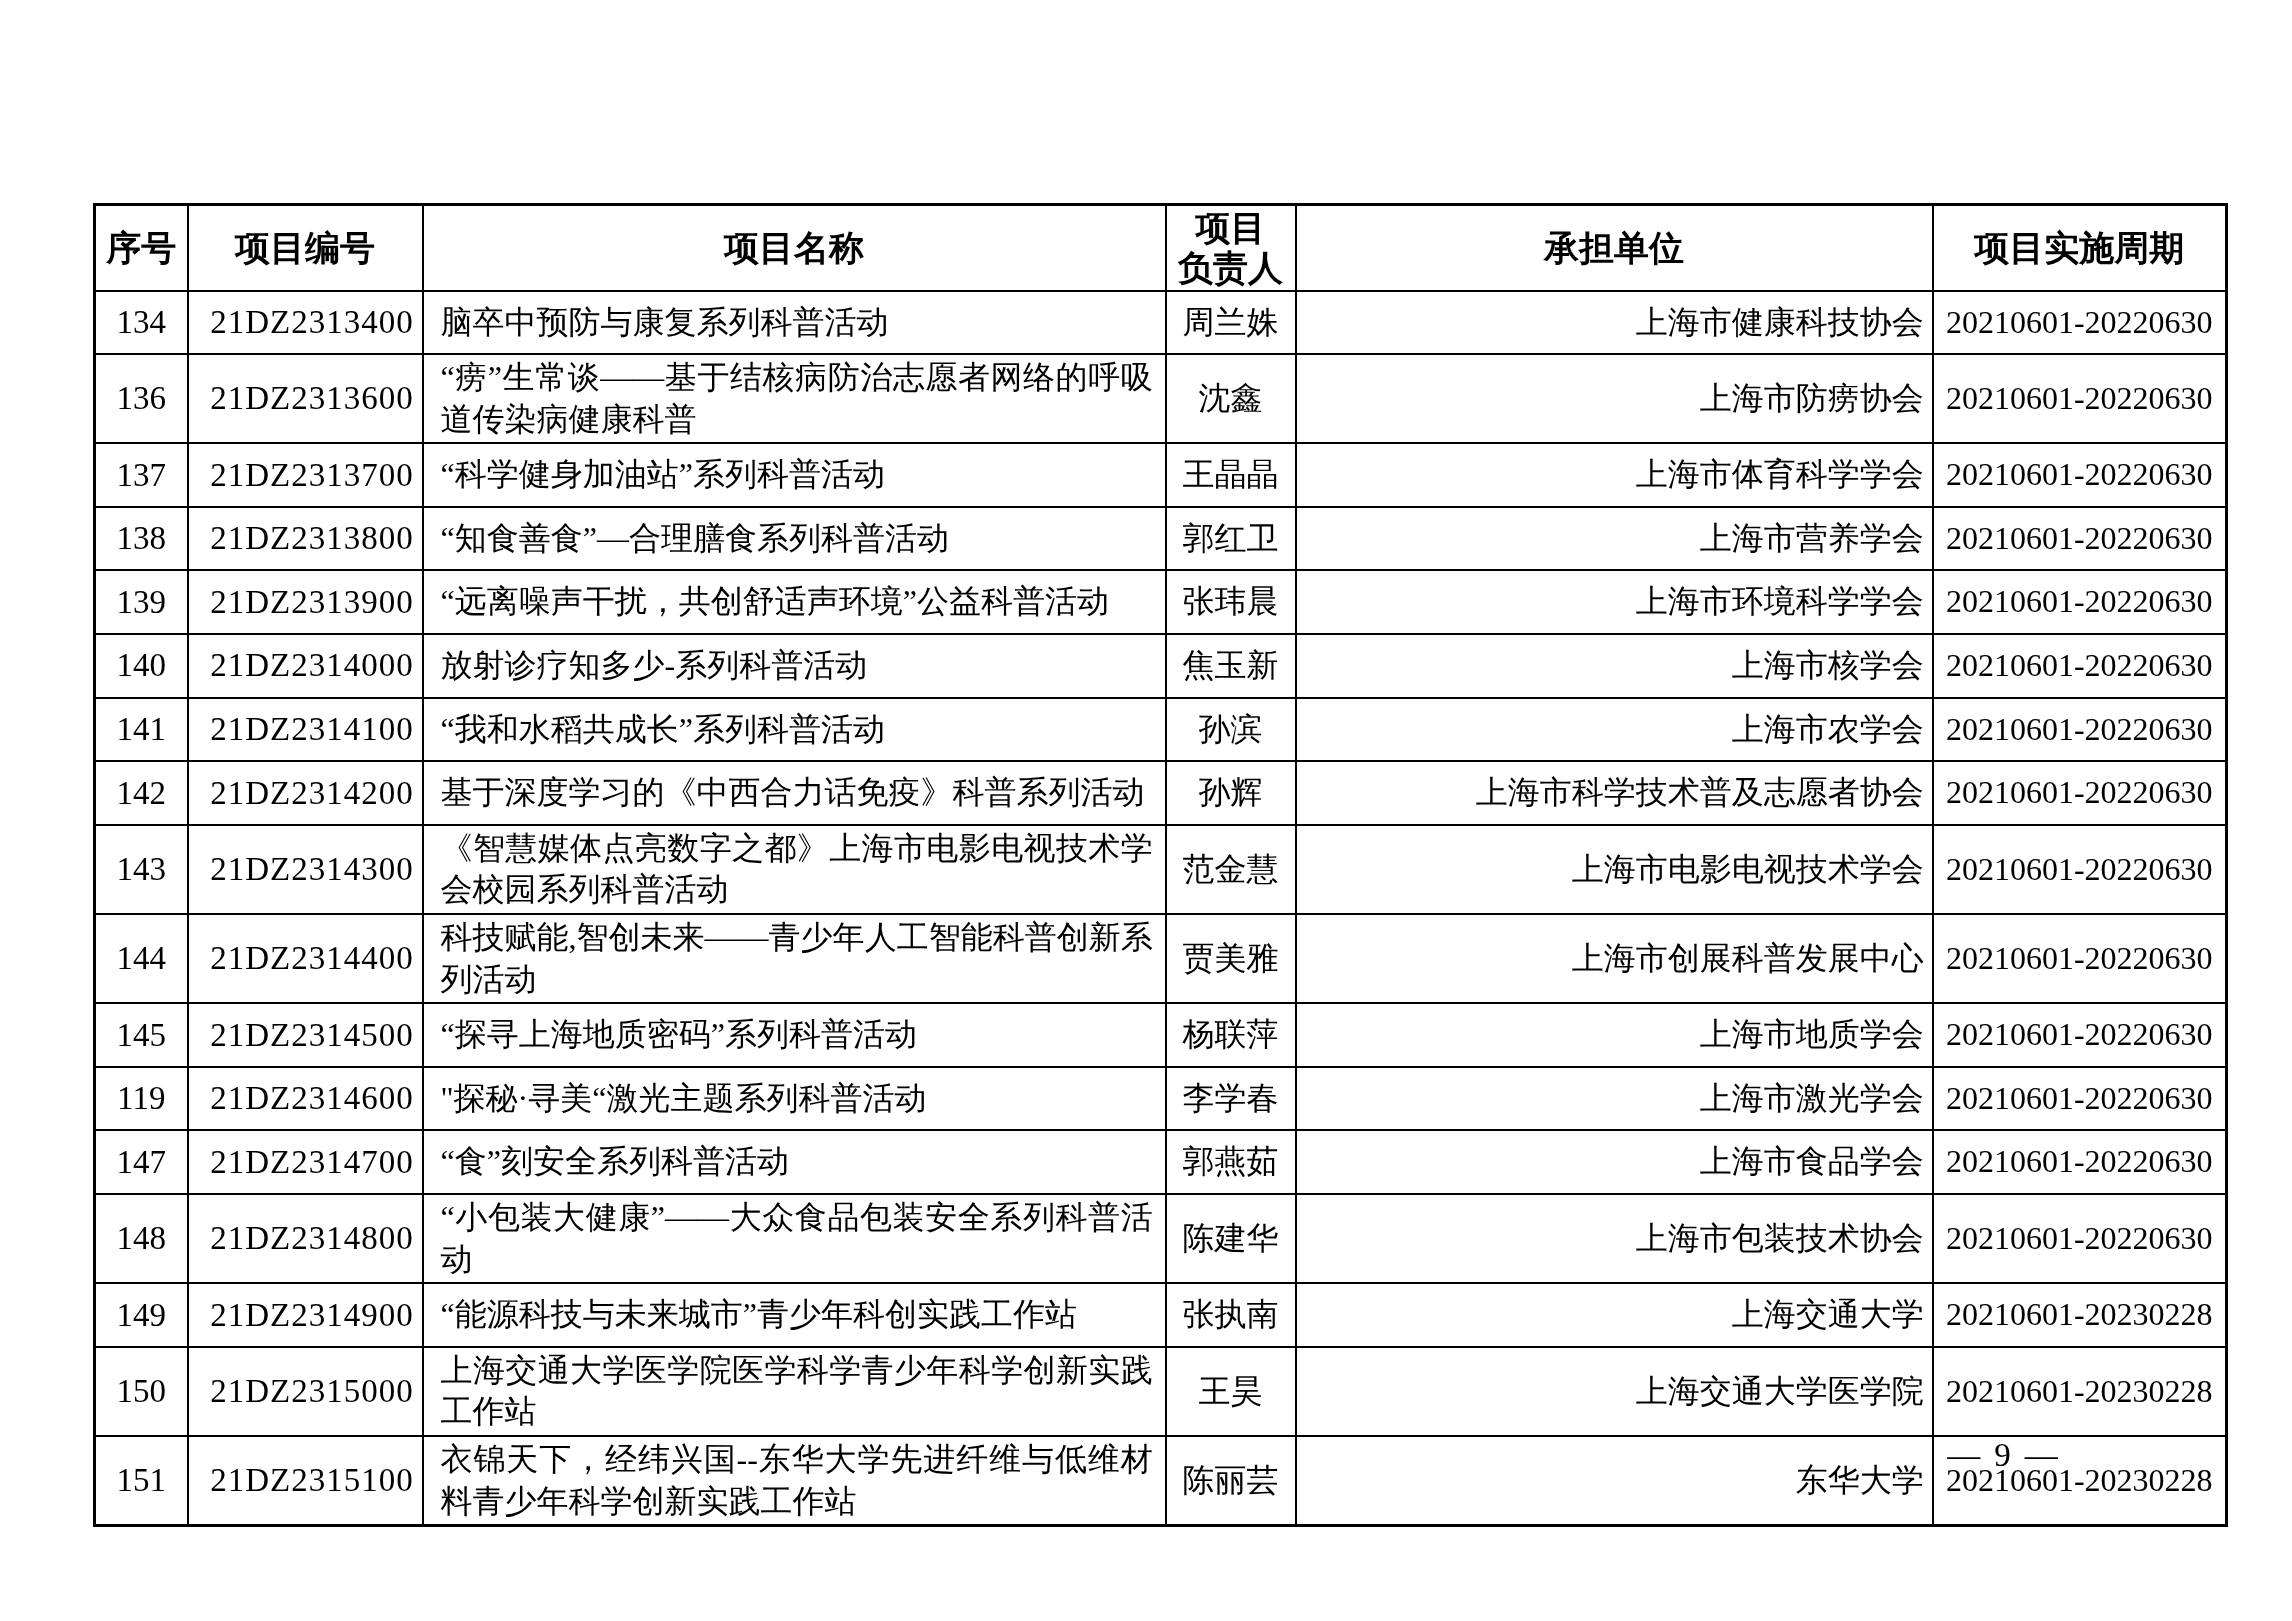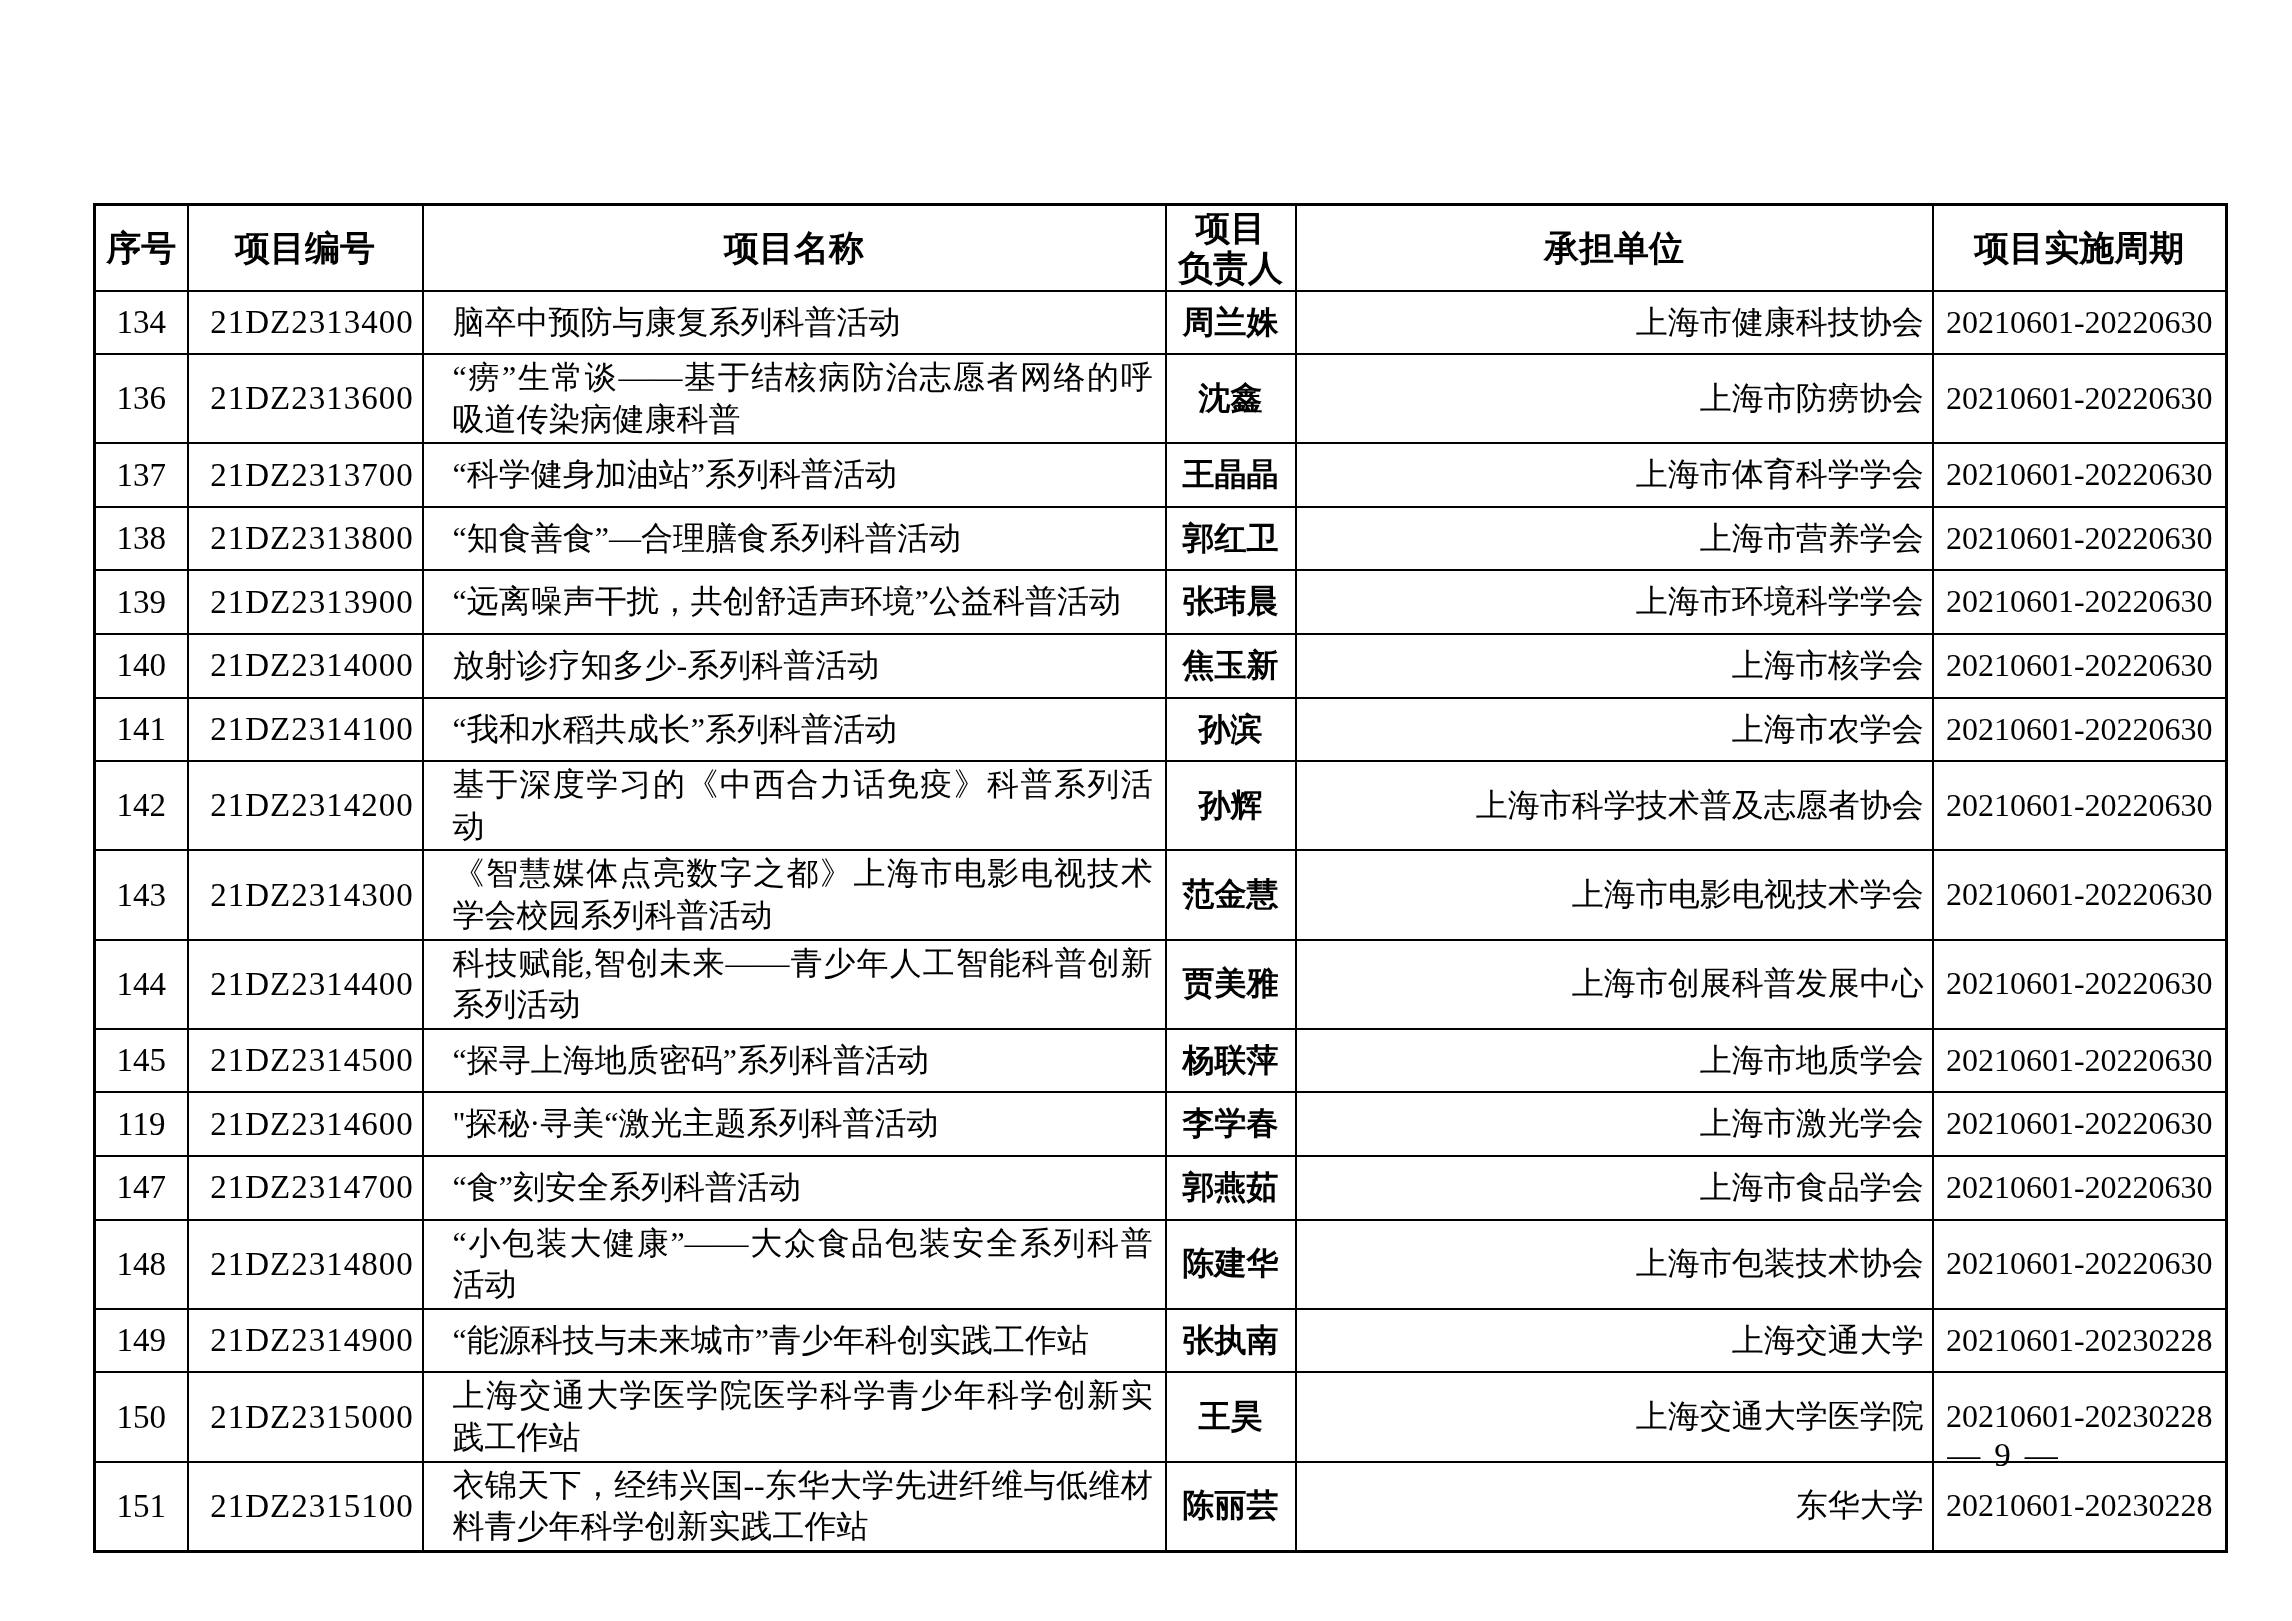--- a/index.html
+++ b/index.html
@@ -44,22 +44,22 @@
   th .hline { display: block; }
   tbody tr { height: 62px; }
   td {
     font-size: 32px;
     line-height: 1.3;
     padding: 2px 7.8px;
     word-break: break-all;
   }
   td.c-index  { text-align: center; font-size: 33px; }
   td.c-code   { text-align: right; font-size: 33px; letter-spacing: 1px; }
-  td.c-name   { text-align: left; padding-left: 29px; padding-right: 11.8px; text-align: justify; }
-  td.c-leader { text-align: center; padding: 10px 2px; font-weight: bold; }
+  td.c-name   { text-align: left; padding-left: 17px; padding-right: 11.8px; text-align: justify; }
+  td.c-leader { text-align: center; padding: 10px 2px; }
   td.c-unit   { text-align: right; padding-left: 20px; }
   td.c-period { text-align: center; font-size: 32px; padding: 2px 2px; }
   .footer {
     position: absolute;
     left: 1862px;
     top: 1437px;
     width: 284px;
     text-align: center;
     font-size: 33px;
     letter-spacing: 2.9px;

